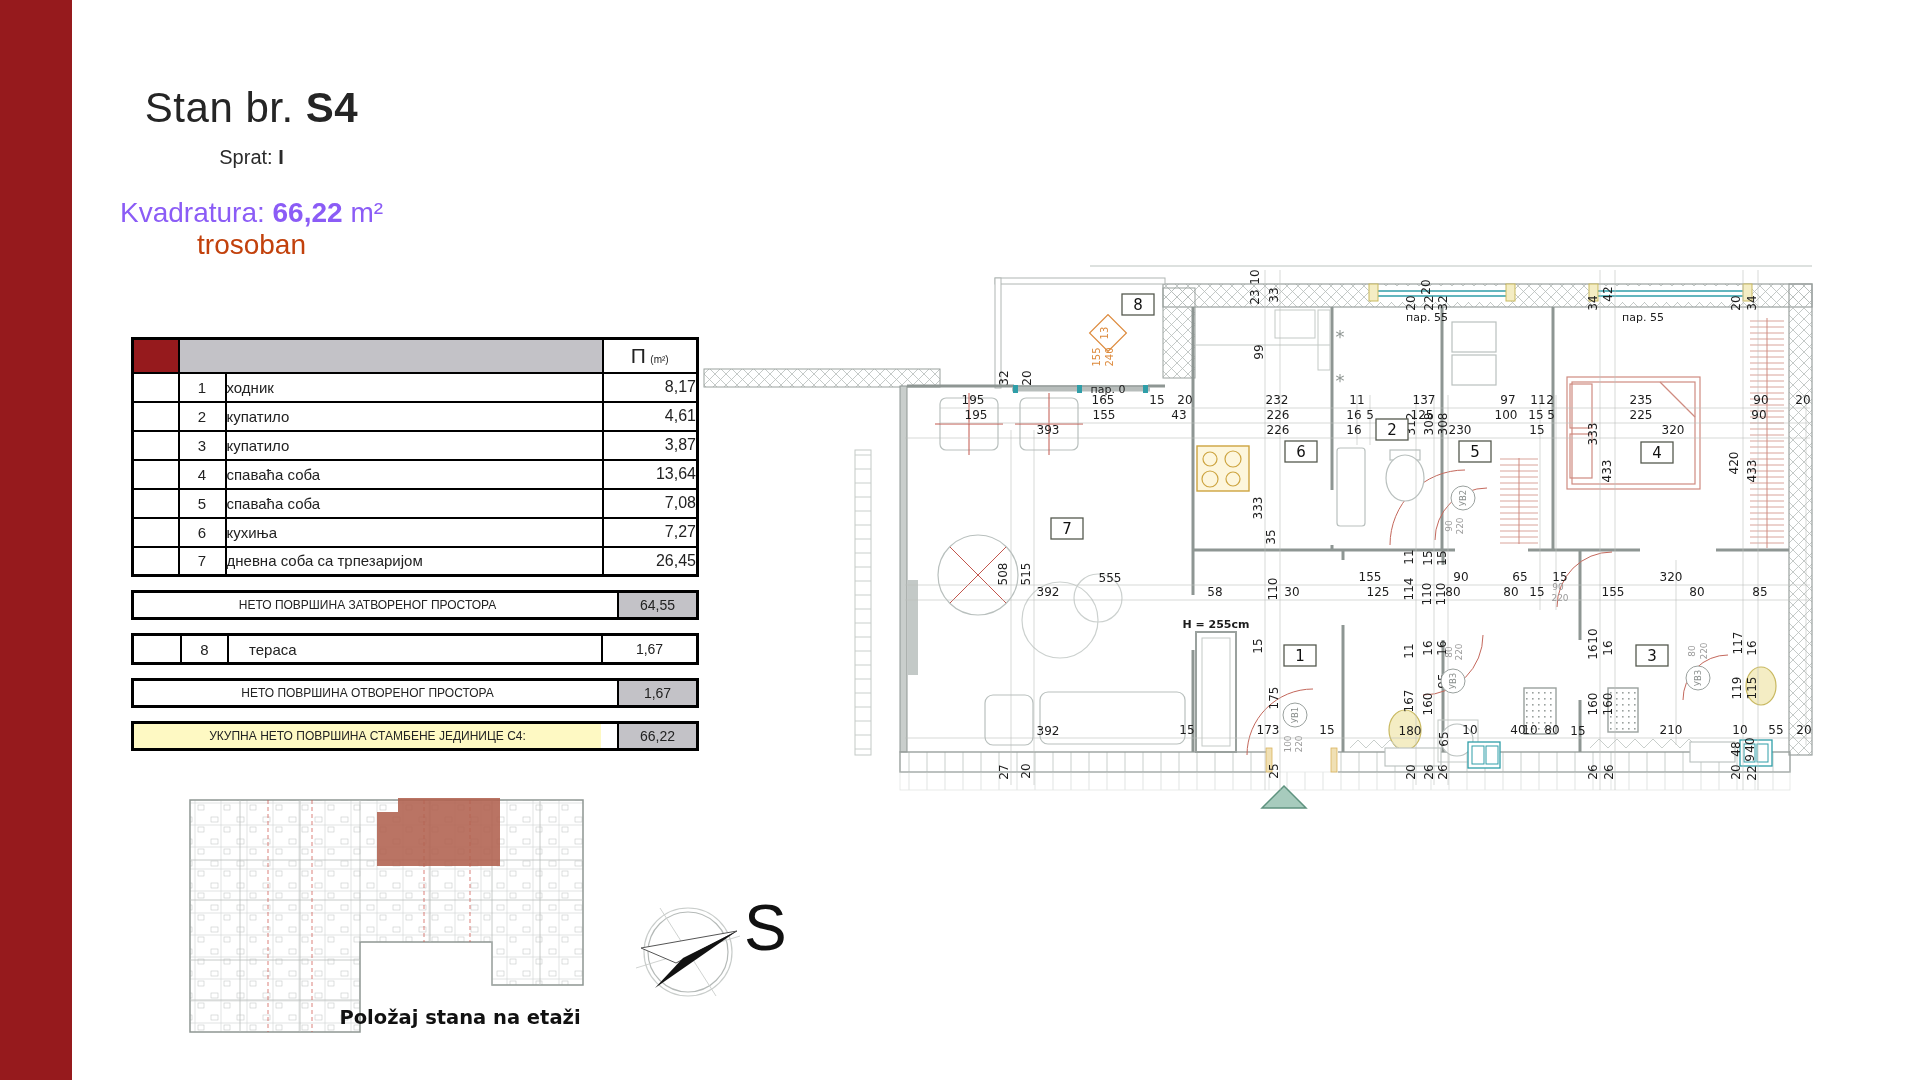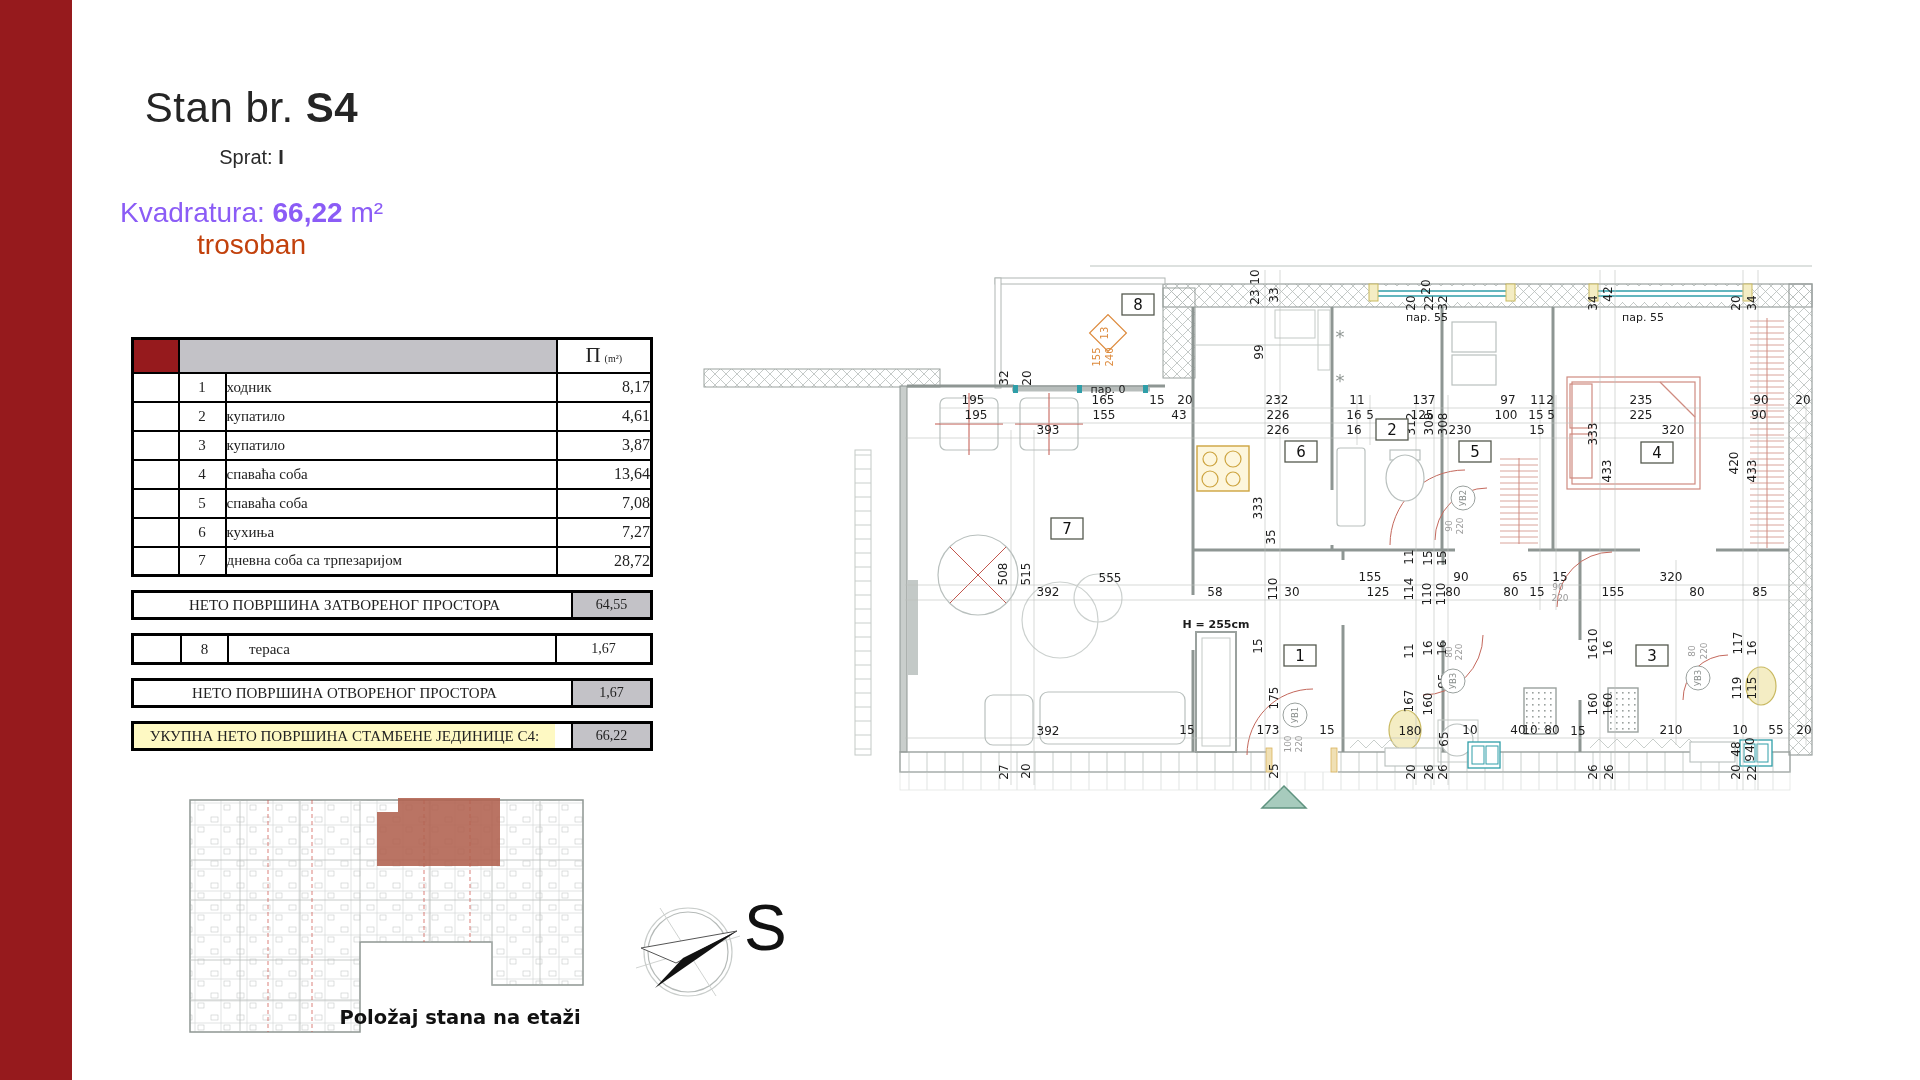--- a/index.html
+++ b/index.html
@@ -7,36 +7,36 @@
        font-family:"Liberation Sans","DejaVu Sans",sans-serif;color:#222;}
   #accent-bar{position:absolute;left:0;top:0;width:72px;height:1080px;background:#961a1d;}
   
   #hdr{position:absolute;left:120px;top:84px;text-align:center;}
   #hdr .t1{font-size:42px;letter-spacing:.5px;color:#252525;}
   #hdr .t1 b{font-weight:800;}
   #hdr .t2{font-size:20px;margin-top:14px;color:#2a2a2a;}
   #hdr .t3{font-size:28px;margin-top:28px;color:#8b5cf6;}
   #hdr .t4{font-size:28px;font-weight:400;margin-top:0;color:#c2410c;}
   
-  #table-wrap{position:absolute;left:131px;top:337px;width:522px;font-family:Liberation Serif, serif;}
+  #table-wrap{position:absolute;left:131px;top:337px;width:568px;font-family:Liberation Sans, sans-serif;}
   table#rooms-table{width:100%;border-collapse:collapse;table-layout:fixed;border:3px solid #000;}
   #rooms-table th,#rooms-table td{border:2px solid #000;padding:0;font-weight:normal;}
   #rooms-table thead tr{height:34px;}
   #rooms-table tbody tr{height:29px;}
   .h-red{background:#961a1d;}
   .h-gray{background:#c3c2c7;}
   .h-area{text-align:center;background:#fff;}
   .pi{font-size:21px;}
   .sub{font-size:10px;}
   td.c-a{background:#fff;}
   td.c-n{text-align:center;font-size:15px;}
   td.c-t{font-size:15px;padding-left:8px;}
   td.c-v{text-align:right;font-size:16px;}
   .sumrow{display:grid;grid-template-columns:1fr 95px;border:3px solid #000;height:24px;margin-top:13px;align-items:stretch;}
-  .sum-label{display:flex;align-items:center;justify-content:center;font-size:15px;}
+  .sum-label{display:flex;align-items:center;justify-content:center;font-size:12px;}
   .sum-val{display:flex;align-items:center;justify-content:center;font-size:14px;border-left:2px solid #000;margin-left:16px;}
   .gray{background:#c3c2c7;}
   .sumrow.grand .sum-label{background:#fef9c3;}
   .trow{display:grid;grid-template-columns:46px 47px 1fr 95px;border:3px solid #000;height:26px;margin-top:13px;}
   .trow>div{display:flex;align-items:center;}
   .t-n{justify-content:center;font-size:15px;border-left:2px solid #000;}
   .t-t{font-size:15px;padding-left:20px;border-left:2px solid #000;}
   .t-v{justify-content:center;font-size:14px;border-left:2px solid #000;}
   
   #plan-svg{position:absolute;left:0;top:0;}
@@ -114,21 +114,21 @@
         <tr>
           <td class="c-a"></td>
           <td class="c-n">6</td>
           <td class="c-t">кухиња</td>
           <td class="c-v">7,27</td>
         </tr>
         <tr>
           <td class="c-a"></td>
           <td class="c-n">7</td>
           <td class="c-t">дневна соба са трпезаријом</td>
-          <td class="c-v">28,72</td>
+          <td class="c-v">26,45</td>
         </tr>
       </tbody>
   </table>
 
   <div class="sumrow">
     <div class="sum-label">НЕТО ПОВРШИНА ЗАТВОРЕНОГ ПРОСТОРА</div>
     <div class="sum-val gray">64,55</div>
   </div>
 
   <div class="trow">

